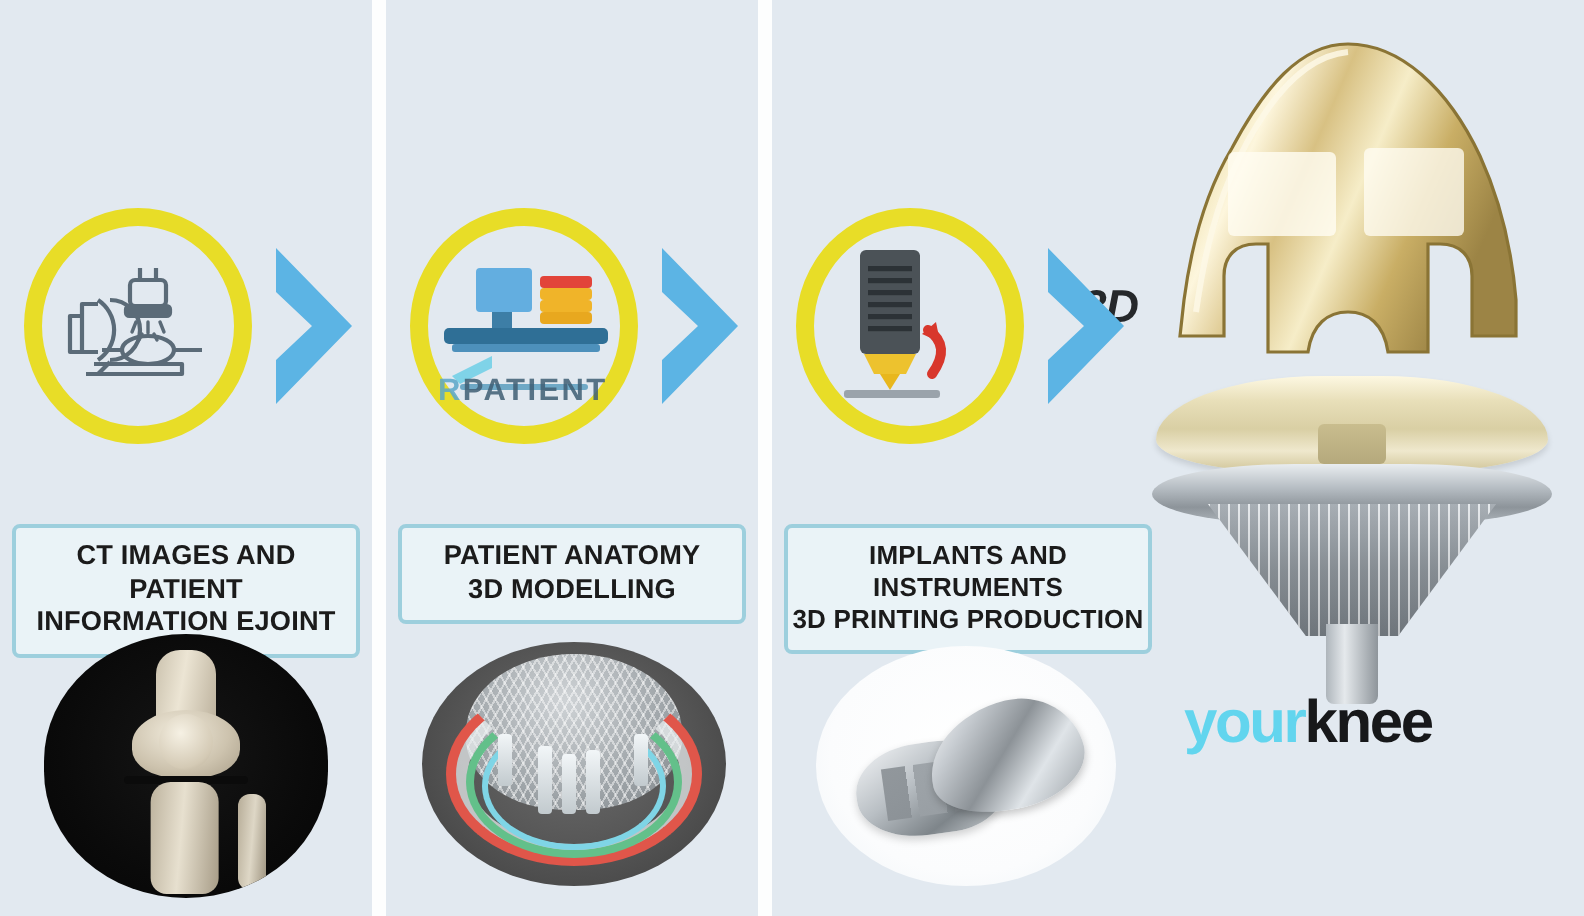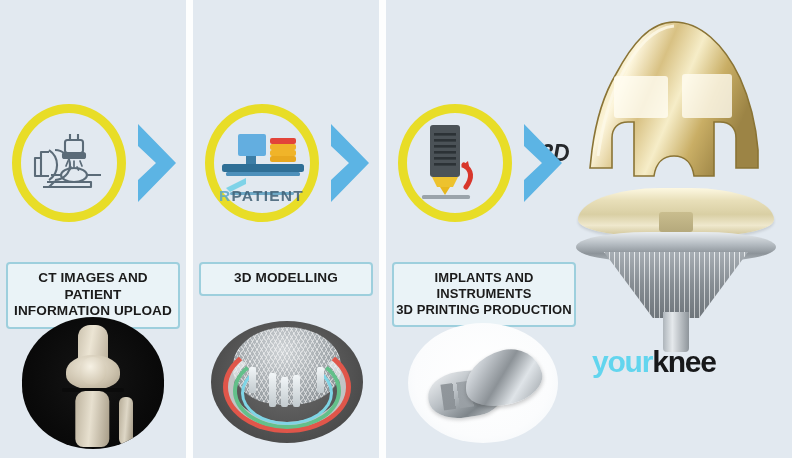--- a/index.html
+++ b/index.html
@@ -375,21 +375,21 @@
       </div>
       <div class="chevron">
         <svg width="44" height="90" viewBox="0 0 44 90" aria-hidden="true">
           <path d="M2 6 L40 45 L2 84 L2 62 L20 45 L2 28 Z" fill="#5cb4e4"></path>
         </svg>
       </div>
     </div>
 
     <div class="caption">
       <div>CT IMAGES AND PATIENT</div>
-      <div>INFORMATION UPLOAD</div>
+      <div>INFORMATION EJOINT</div>
     </div>
 
     <div class="photo">
       <div class="ct-shot">
         <div class="bone-femur"></div>
         <div class="bone-condyle"></div>
         <div class="bone-patella"></div>
         <div class="bone-gap"></div>
         <div class="bone-tibia"></div>
         <div class="bone-fibula"></div>
@@ -416,20 +416,21 @@
       </div>
       <div class="rejoint-word"><span class="r1">R</span><span>PATIENT</span></div>
       <div class="chevron">
         <svg width="44" height="90" viewBox="0 0 44 90" aria-hidden="true">
           <path d="M2 6 L40 45 L2 84 L2 62 L20 45 L2 28 Z" fill="#5cb4e4"></path>
         </svg>
       </div>
     </div>
 
     <div class="caption">
+      <div>PATIENT ANATOMY</div>
       <div>3D MODELLING</div>
     </div>
 
     <div class="photo">
       <div class="mesh-shot">
         <div class="mesh-dome"></div>
         <div class="mesh-rim"></div>
         <div class="mesh-arc arc-red"></div>
         <div class="mesh-arc arc-green"></div>
         <div class="mesh-arc arc-cyan"></div>

